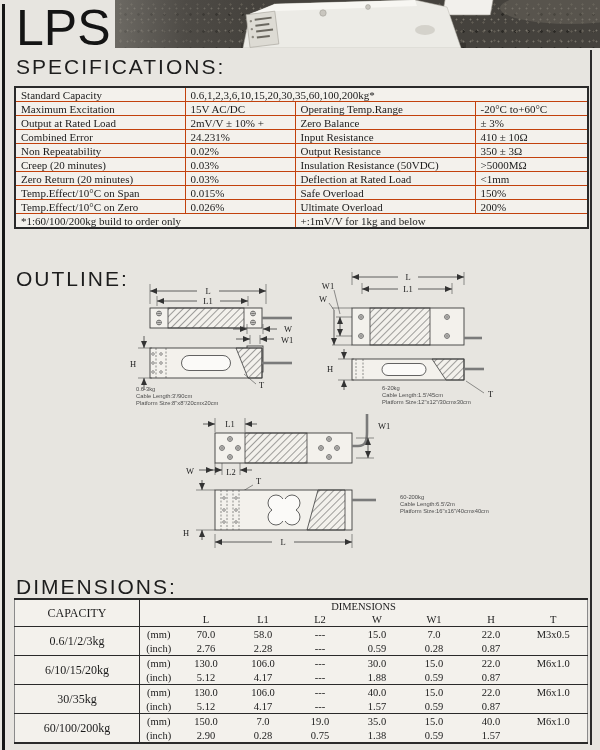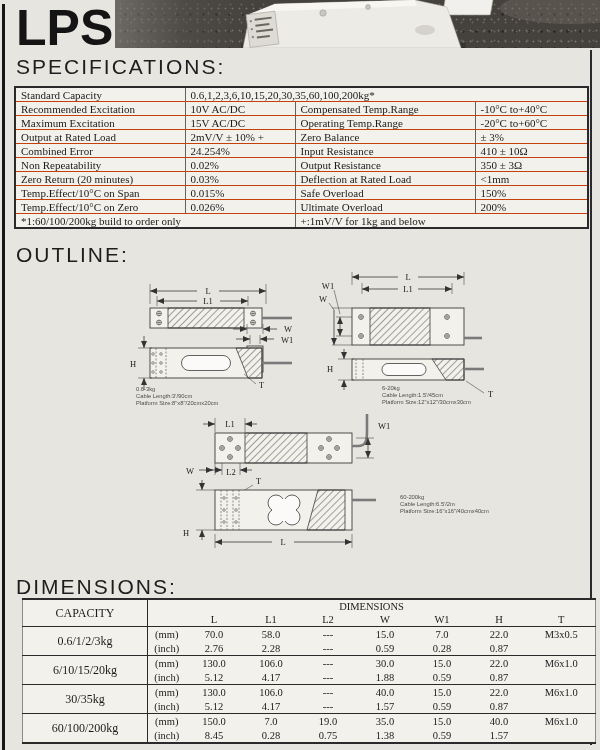--- a/index.html
+++ b/index.html
@@ -7,21 +7,21 @@
     width:600px;height:750px;position:relative;overflow:hidden;
     background:#e7e5e0;
     font-family:"Liberation Sans",sans-serif;color:#1b1b1b;
   }
   .edge{position:absolute;background:#161616;}
   .edge.left{left:2px;top:4px;width:3px;height:746px;}
   .edge.right{left:590px;top:50px;width:2px;height:695px;background:#2b2b2b;}
 
   .lps-title{
     position:absolute;left:16px;top:0px;
-    font-size:50px;font-weight:bold;letter-spacing:0px;color:#141414;line-height:56px;
+    font-size:50px;font-weight:normal;letter-spacing:0px;color:#141414;line-height:56px;
   }
   .photo{
     position:absolute;left:115px;top:0;width:485px;height:48px;overflow:hidden;
     background-color:#45423d;
     background-image:
       radial-gradient(circle,#625d55 0 .8px,transparent 1.4px),
       radial-gradient(circle,#2c2a26 0 1px,transparent 1.6px),
       radial-gradient(circle,#7b766c 0 .7px,transparent 1.2px);
     background-size:11px 9px,13px 17px,7px 11px;
     background-position:0 0,4px 6px,2px 3px;
@@ -31,21 +31,21 @@
     background:linear-gradient(90deg,#8d8a83 0,#55524d 70px,rgba(0,0,0,0) 140px);
     opacity:.55;
   }
   .photo svg{position:absolute;left:0;top:0;}
 
   .sec-heading{
     position:absolute;left:16px;
     font-size:21px;letter-spacing:2px;color:#1d1d1d;font-weight:400;
   }
   .sec-heading.spec{top:55px;text-align:right;}
-  .sec-heading.outl{top:243px;}
+  .sec-heading.outl{top:267px;}
   .sec-heading.dims{top:575px;}
 
   table{border-collapse:collapse;background:#f3f1ec;}
   .spec-table{
     position:absolute;left:14px;top:86px;width:573px;
     font-family:"Liberation Serif",serif;font-size:11px;table-layout:fixed;
     border:2px solid #2a2a2a;
   }
   .spec-table td{
     border:1px solid #c2410c;height:12px;line-height:12px;
@@ -57,21 +57,21 @@
   .outline-svg{position:absolute;left:0;top:272px;}
   .outline-svg text{font-family:"Liberation Serif",serif;font-size:8.5px;fill:#222;}
   .outline-svg text.cap-t{font-family:"Liberation Sans",sans-serif;font-size:5.8px;fill:#4d4d4d;}
   .outline-svg .ln{stroke:#3c3c3c;stroke-width:.8;fill:none;}
   .outline-svg .thin{stroke:#4a4a4a;stroke-width:.6;fill:none;}
   .outline-svg .body{fill:#f3f1ec;stroke:#3c3c3c;stroke-width:.9;}
   .outline-svg .cut{fill:#fbfaf8;stroke:#3c3c3c;stroke-width:.8;}
   .outline-svg .cable{stroke:#7a7a7a;stroke-width:2.6;fill:none;}
 
   .dims-table{
-    position:absolute;left:22px;top:598px;width:573px;
+    position:absolute;left:14px;top:598px;width:573px;
     font-family:"Liberation Serif",serif;font-size:10.5px;table-layout:fixed;
     border-top:2px solid #2a2a2a;border-bottom:2px solid #2a2a2a;
     border-left:1px solid #8a8a8a;border-right:1px solid #8a8a8a;
   }
   .dims-table td{height:14px;line-height:13px;text-align:center;padding:0 2px;white-space:nowrap;}
   .dims-table td.cap{font-size:12px;border-right:1.4px solid #2a2a2a;}
   .dims-table tr.hdr1 td{height:13px;}
   .dims-table tr.hdr2 td{height:13px;border-bottom:1.2px solid #2a2a2a;}
   .dims-table tr.gs td{border-top:1.4px solid #2a2a2a;}
   .dims-table col.cc{width:125px;} .dims-table col.cu{width:38px;}
@@ -116,48 +116,48 @@
       <col class="c2">
       <col class="c3">
       <col class="c4">
     </colgroup>
   <tbody>
       <tr>
     <td>Standard Capacity</td>
     <td colspan="3">0.6,1,2,3,6,10,15,20,30,35,60,100,200kg*</td>
   </tr>
   <tr>
-    <td>Recommended Excitation</td>
-    <td>10V AC/DC</td>
-    <td>Compensated Temp.Range</td>
-    <td>-10°C to+40°C</td>
-  </tr>
-  <tr>
     <td>Maximum Excitation</td>
     <td>15V AC/DC</td>
     <td>Operating Temp.Range</td>
     <td>-20°C to+60°C</td>
   </tr>
   <tr>
     <td>Output at Rated Load</td>
     <td>2mV/V ± 10% +</td>
     <td>Zero Balance</td>
     <td>± 3%</td>
   </tr>
   <tr>
     <td>Combined Error</td>
-    <td>24.254%</td>
+    <td>24.231%</td>
     <td>Input Resistance</td>
     <td>410 ± 10Ω</td>
   </tr>
   <tr>
     <td>Non Repeatability</td>
     <td>0.02%</td>
     <td>Output Resistance</td>
     <td>350 ± 3Ω</td>
+  </tr>
+  <tr>
+    <td>Creep (20 minutes)</td>
+    <td>0.03%</td>
+    <td>Insulation Resistance (50VDC)</td>
+    <td>&gt;5000MΩ</td>
   </tr>
   <tr>
     <td>Zero Return (20 minutes)</td>
     <td>0.03%</td>
     <td>Deflection at Rated Load</td>
     <td>&lt;1mm</td>
   </tr>
   <tr>
     <td>Temp.Effect/10°C on Span</td>
     <td>0.015%</td>
@@ -478,21 +478,21 @@
     <td>150.0</td>
     <td>7.0</td>
     <td>19.0</td>
     <td>35.0</td>
     <td>15.0</td>
     <td>40.0</td>
     <td>M6x1.0</td>
   </tr>
   <tr>
     <td>(inch)</td>
-    <td>8.45</td>
+    <td>2.90</td>
     <td>0.28</td>
     <td>0.75</td>
     <td>1.38</td>
     <td>0.59</td>
     <td>1.57</td>
     <td></td>
   </tr>
 </tbody>
   </table>
 

